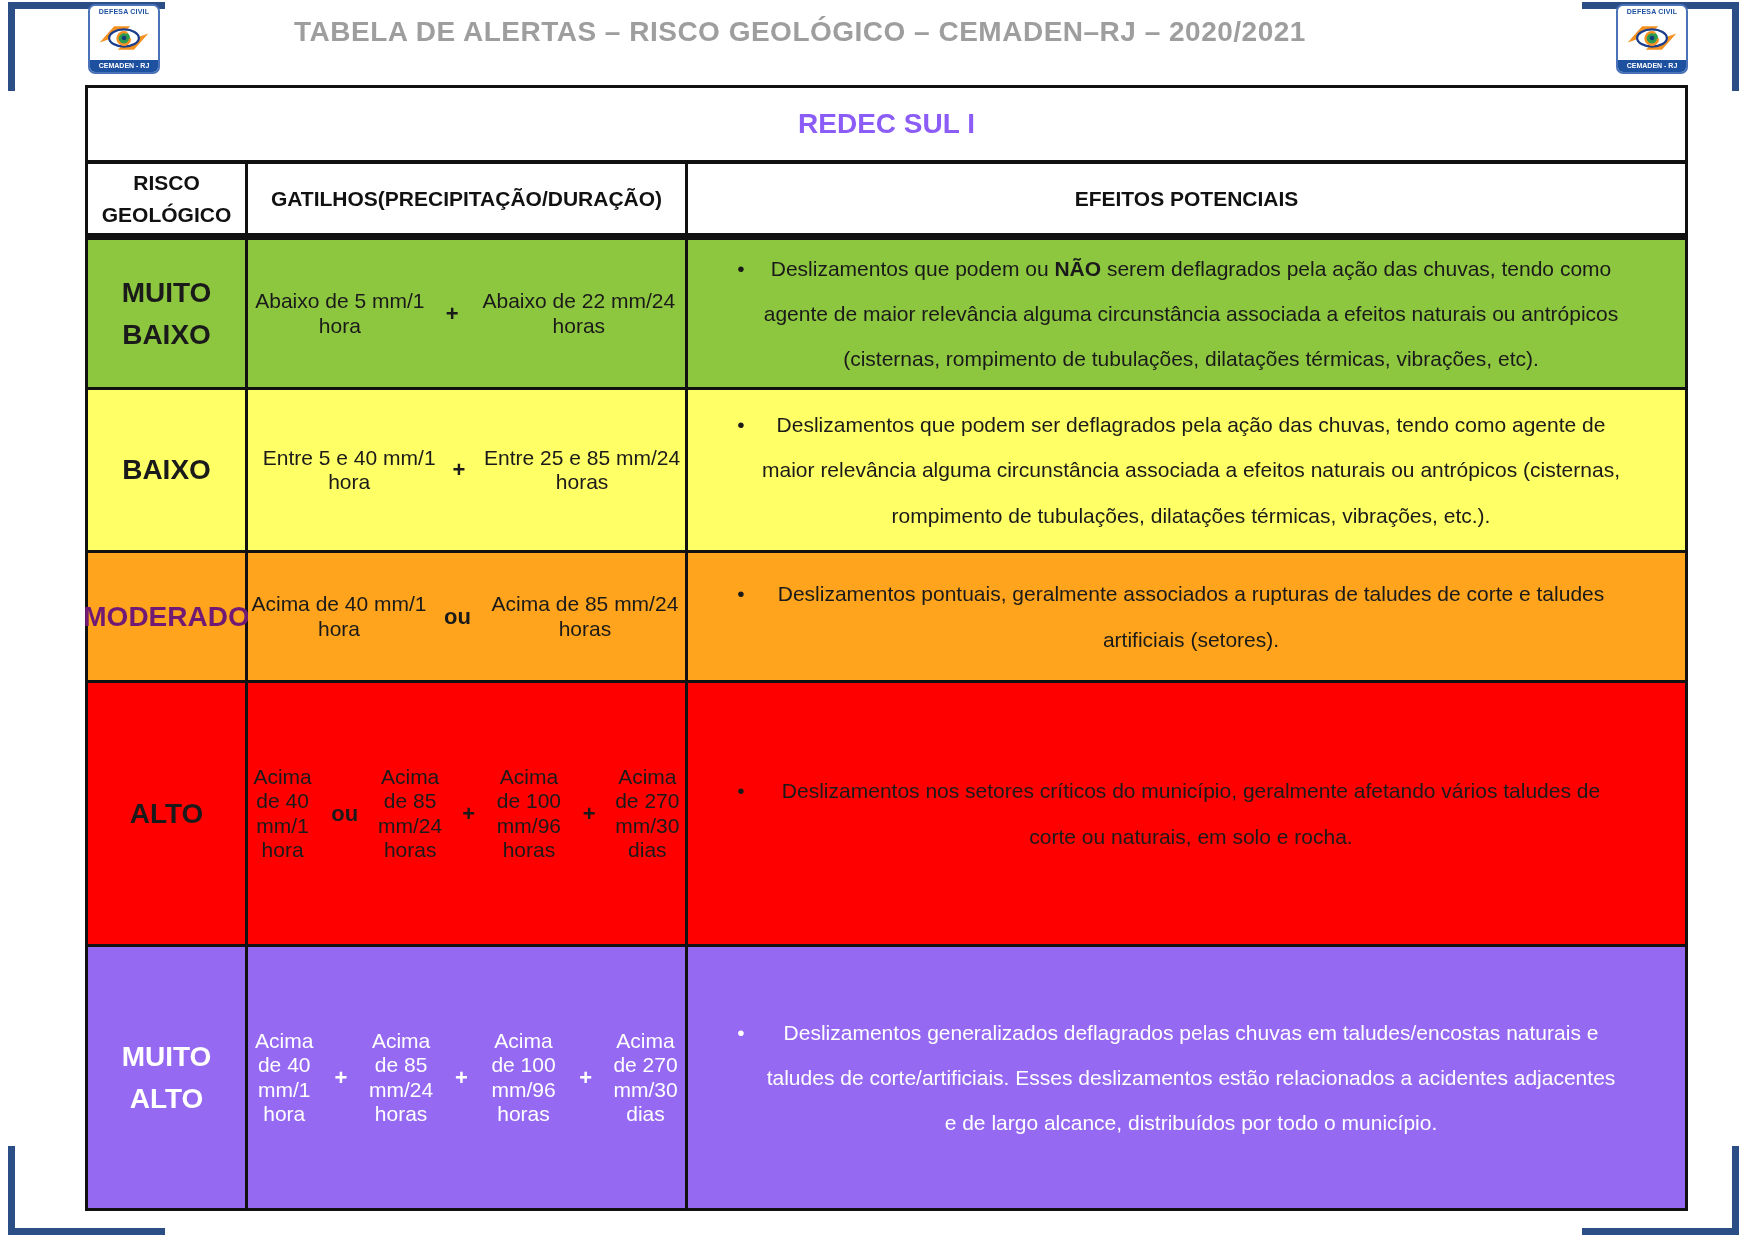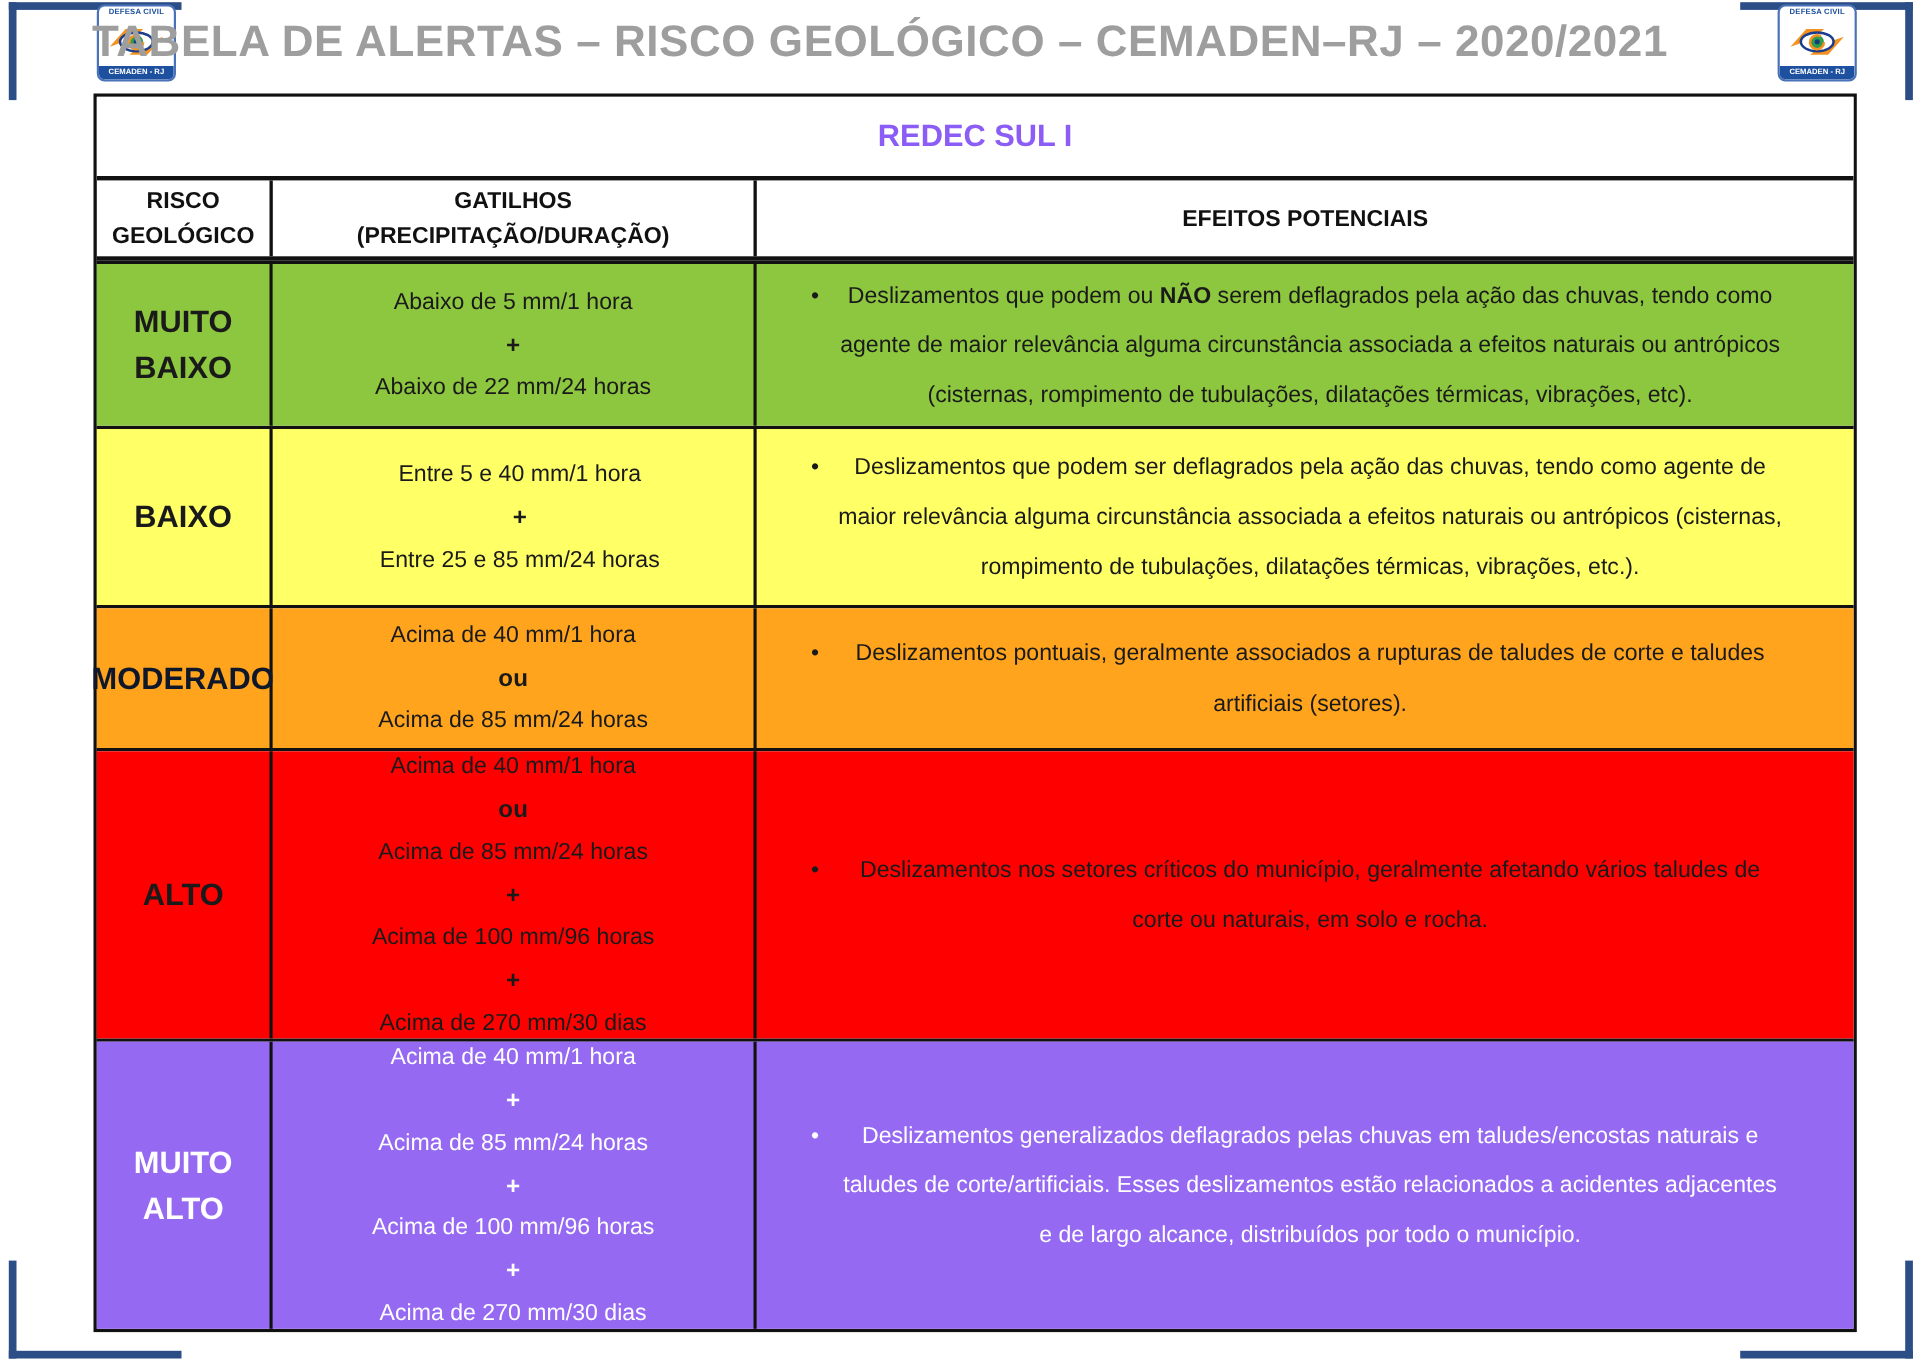--- a/index.html
+++ b/index.html
@@ -8,21 +8,21 @@
 
   
   .corner{position:absolute;width:150px;height:82px;}
   .corner.tl{left:8px;top:2px;border-top:7px solid;border-left:7px solid;}
   .corner.tr{right:8px;top:2px;border-top:7px solid;border-right:7px solid;}
   .corner.bl{left:8px;bottom:5px;border-bottom:7px solid;border-left:7px solid;}
   .corner.br{right:8px;bottom:5px;border-bottom:7px solid;border-right:7px solid;}
 
   
   .page-title{position:absolute;left:0;top:16px;width:1600px;text-align:center;
-    font-size:40px;font-weight:bold;letter-spacing:.5px;}
+    font-size:28px;font-weight:bold;letter-spacing:.5px;}
 
   
   .logo{position:absolute;top:4px;width:72px;height:70px;border:2px solid #4a72b8;border-radius:7px;
     background:#fff;display:flex;flex-direction:column;align-items:center;box-sizing:border-box;overflow:hidden;}
   .logo.left{left:88px;}
   .logo.right{left:1616px;}
   .logo-top{font-size:7px;font-weight:bold;color:#1e50a0;letter-spacing:.2px;padding-top:2px;white-space:nowrap;}
   .logo-mid{flex:1;display:flex;align-items:center;justify-content:center;width:100%;}
   .logo-bottom{width:100%;font-size:7px;font-weight:bold;color:#fff;text-align:center;
     padding:2px 0 3px 0;white-space:nowrap;}
@@ -31,21 +31,21 @@
   .tbl{position:absolute;left:85px;top:85px;width:1603px;box-sizing:border-box;
     border:3px solid #111;background:#fff;}
   .banner{height:72px;display:flex;align-items:center;justify-content:center;
     font-size:28px;font-weight:bold;color:#8b5cf6;border-bottom:4px solid #111;background:#fff;}
   .row{display:flex;box-sizing:border-box;}
   .row + .row{border-top:3px solid #111;}
   .hrow{height:73px;border-bottom:4px solid #111;}
   .c1{width:160px;border-right:3px solid #111;box-sizing:border-box;
     display:flex;flex-direction:column;align-items:center;justify-content:center;text-align:center;}
   .c2{width:440px;border-right:3px solid #111;box-sizing:border-box;
-    display:flex;flex-direction:column;align-items:center;justify-content:center;text-align:center;}
+    display:flex;flex-direction:row;align-items:center;justify-content:center;text-align:center;}
   .c3{flex:1;box-sizing:border-box;display:flex;align-items:center;text-align:center;}
   .hdr{font-size:21px;font-weight:bold;color:#111;line-height:1.5;}
   .c3.hdr{justify-content:center;}
 
   .r-green{height:150px;}
   .r-yellow{height:163px;}
   .r-orange{height:130px;}
   .r-red{height:264px;}
   .r-purple{height:264px;}
 
@@ -144,21 +144,21 @@
       </div>
       <div class="c3 eff" style="background-color: rgb(255, 255, 102); color: rgb(26, 26, 26);">
         <div class="bullet-item">
           <span class="bullet">•</span>
           <span class="etext">Deslizamentos que podem ser deflagrados pela ação das chuvas, tendo como agente de maior relevância alguma circunstância associada a efeitos naturais ou antrópicos (cisternas, rompimento de tubulações, dilatações térmicas, vibrações, etc.).</span>
         </div>
       </div>
     </div>
 
     <div class="row r-orange">
-      <div class="c1 risk" style="background-color: rgb(255, 164, 28); color: #0f172a;">
+      <div class="c1 risk" style="background-color: rgb(255, 164, 28); color: #701a75;">
         <div>MODERADO</div>
       </div>
       <div class="c2 trig" style="background-color: rgb(255, 164, 28); color: rgb(26, 26, 26);">
         <div class="tline">Acima de 40 mm/1 hora</div>
         <div class="tconn">ou</div>
         <div class="tline">Acima de 85 mm/24 horas</div>
       </div>
       <div class="c3 eff" style="background-color: rgb(255, 164, 28); color: rgb(26, 26, 26);">
         <div class="bullet-item">
           <span class="bullet">•</span>

